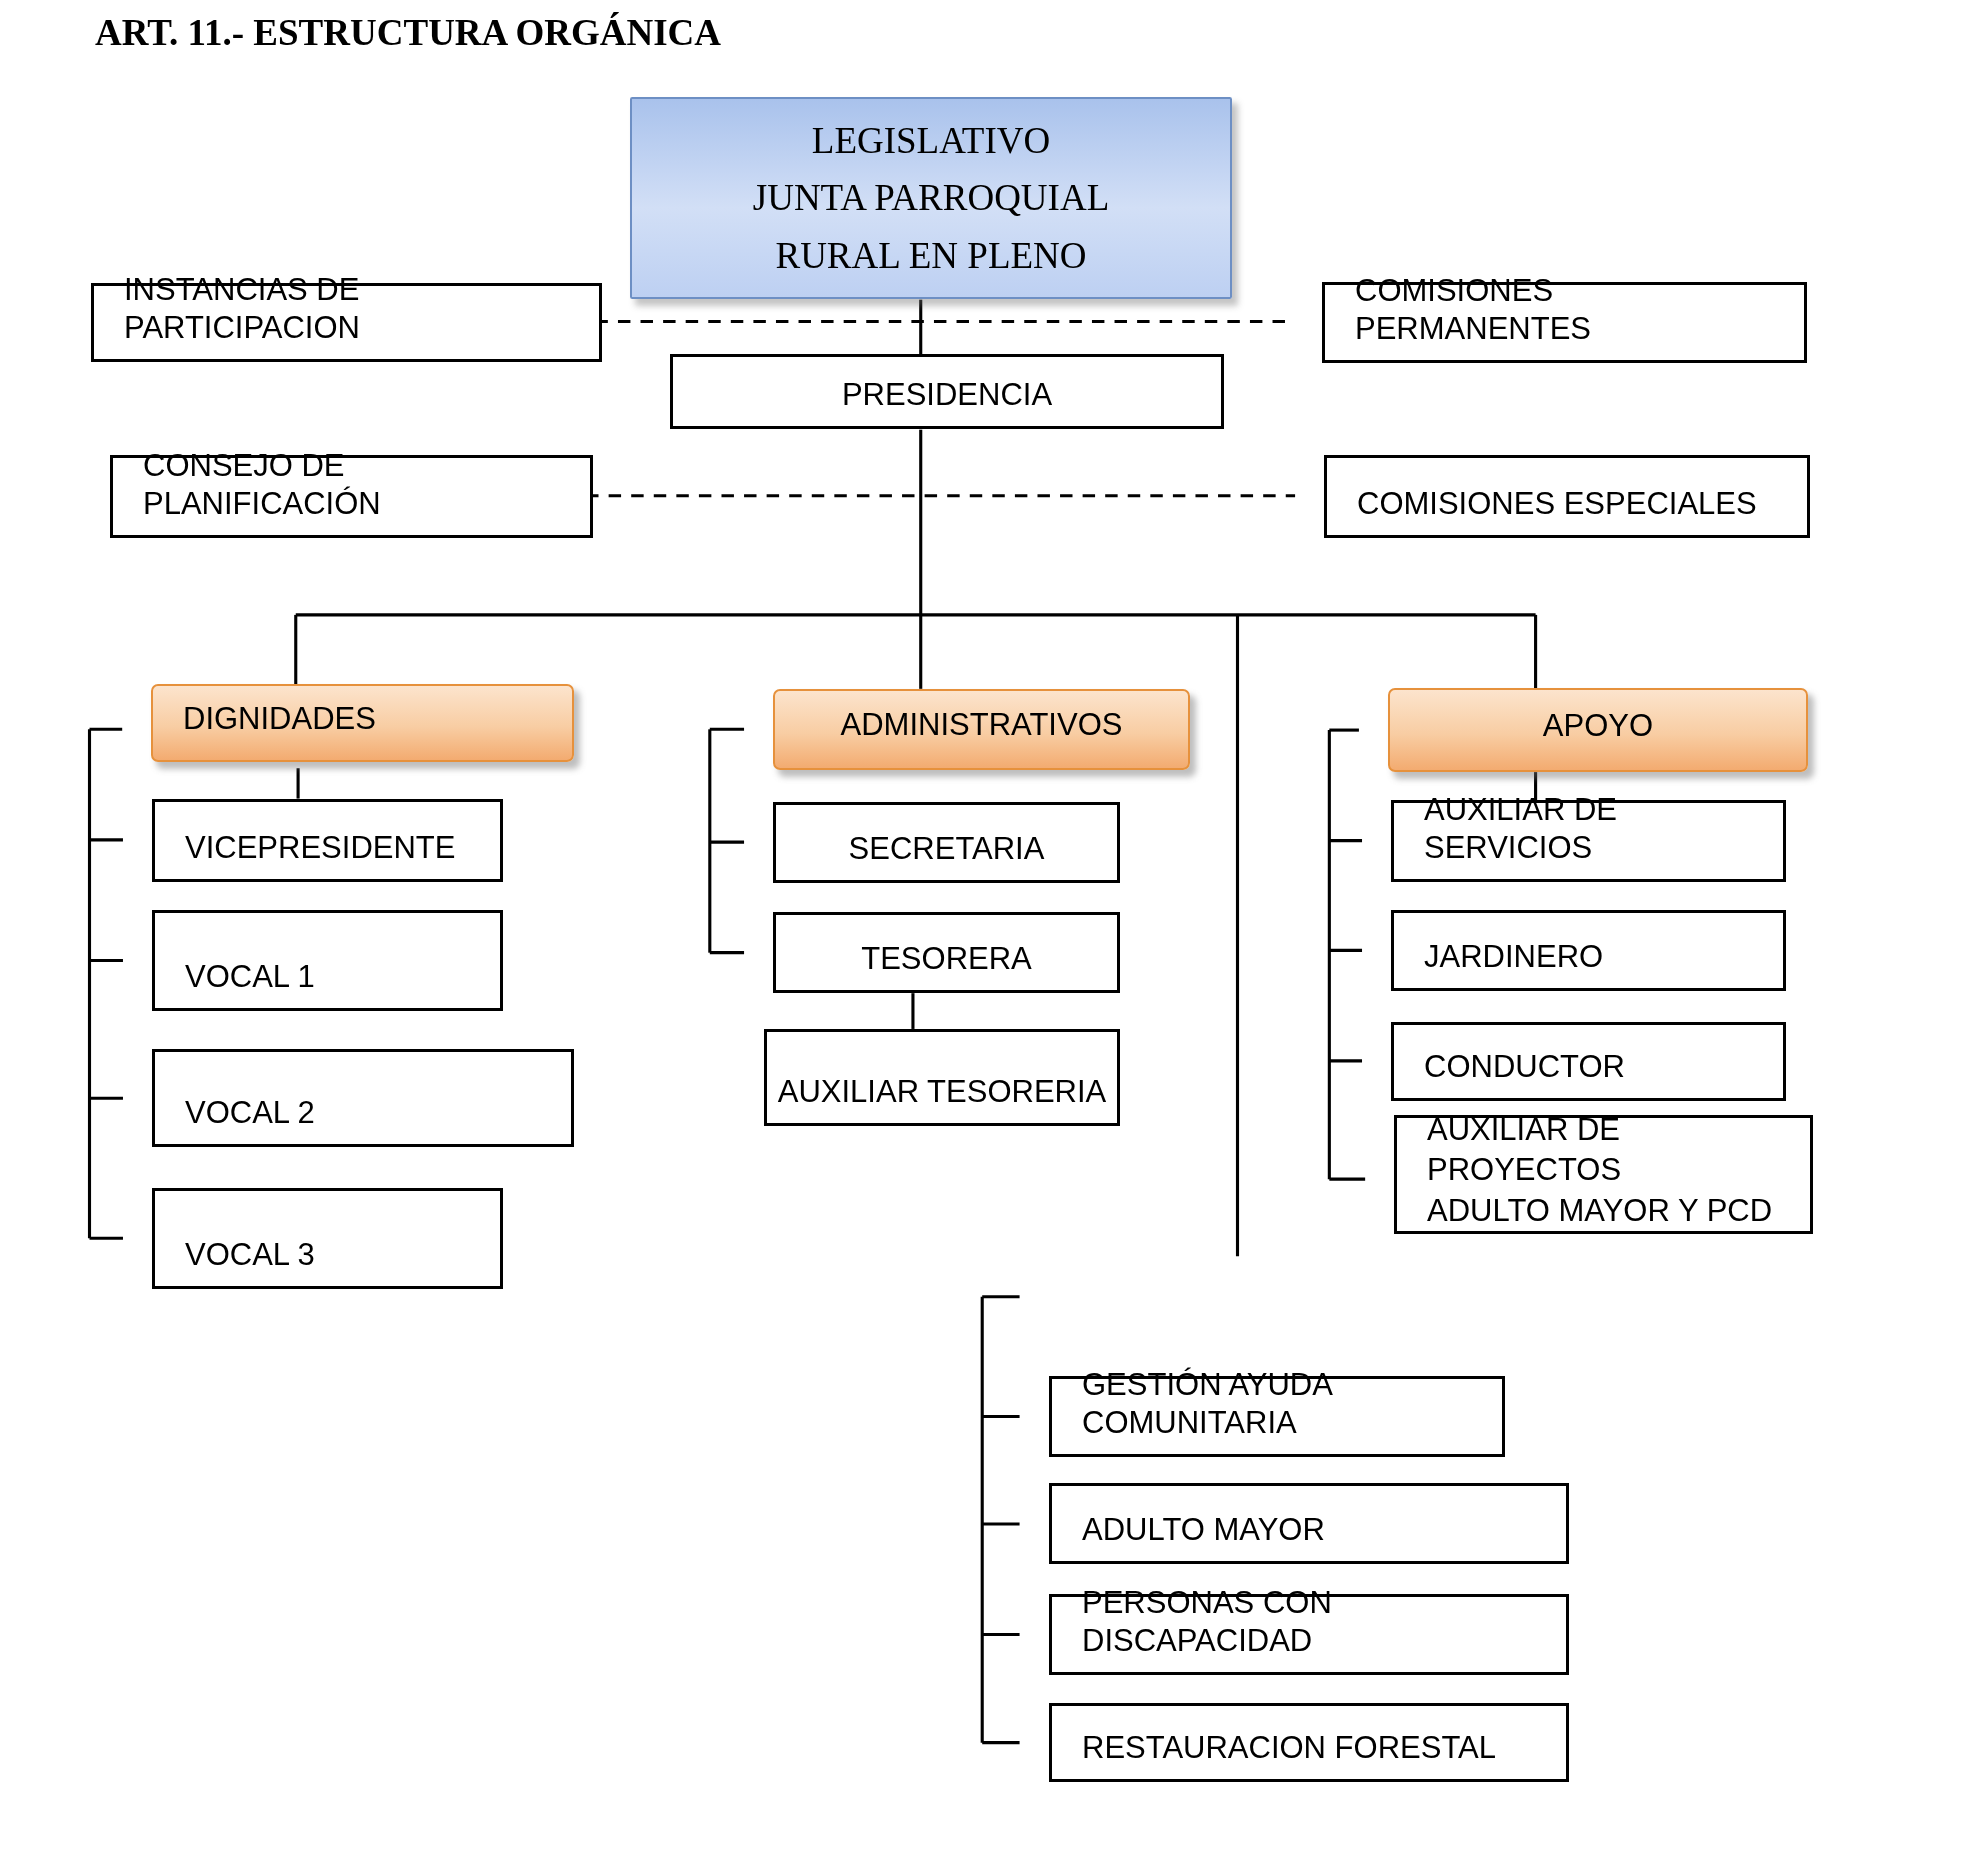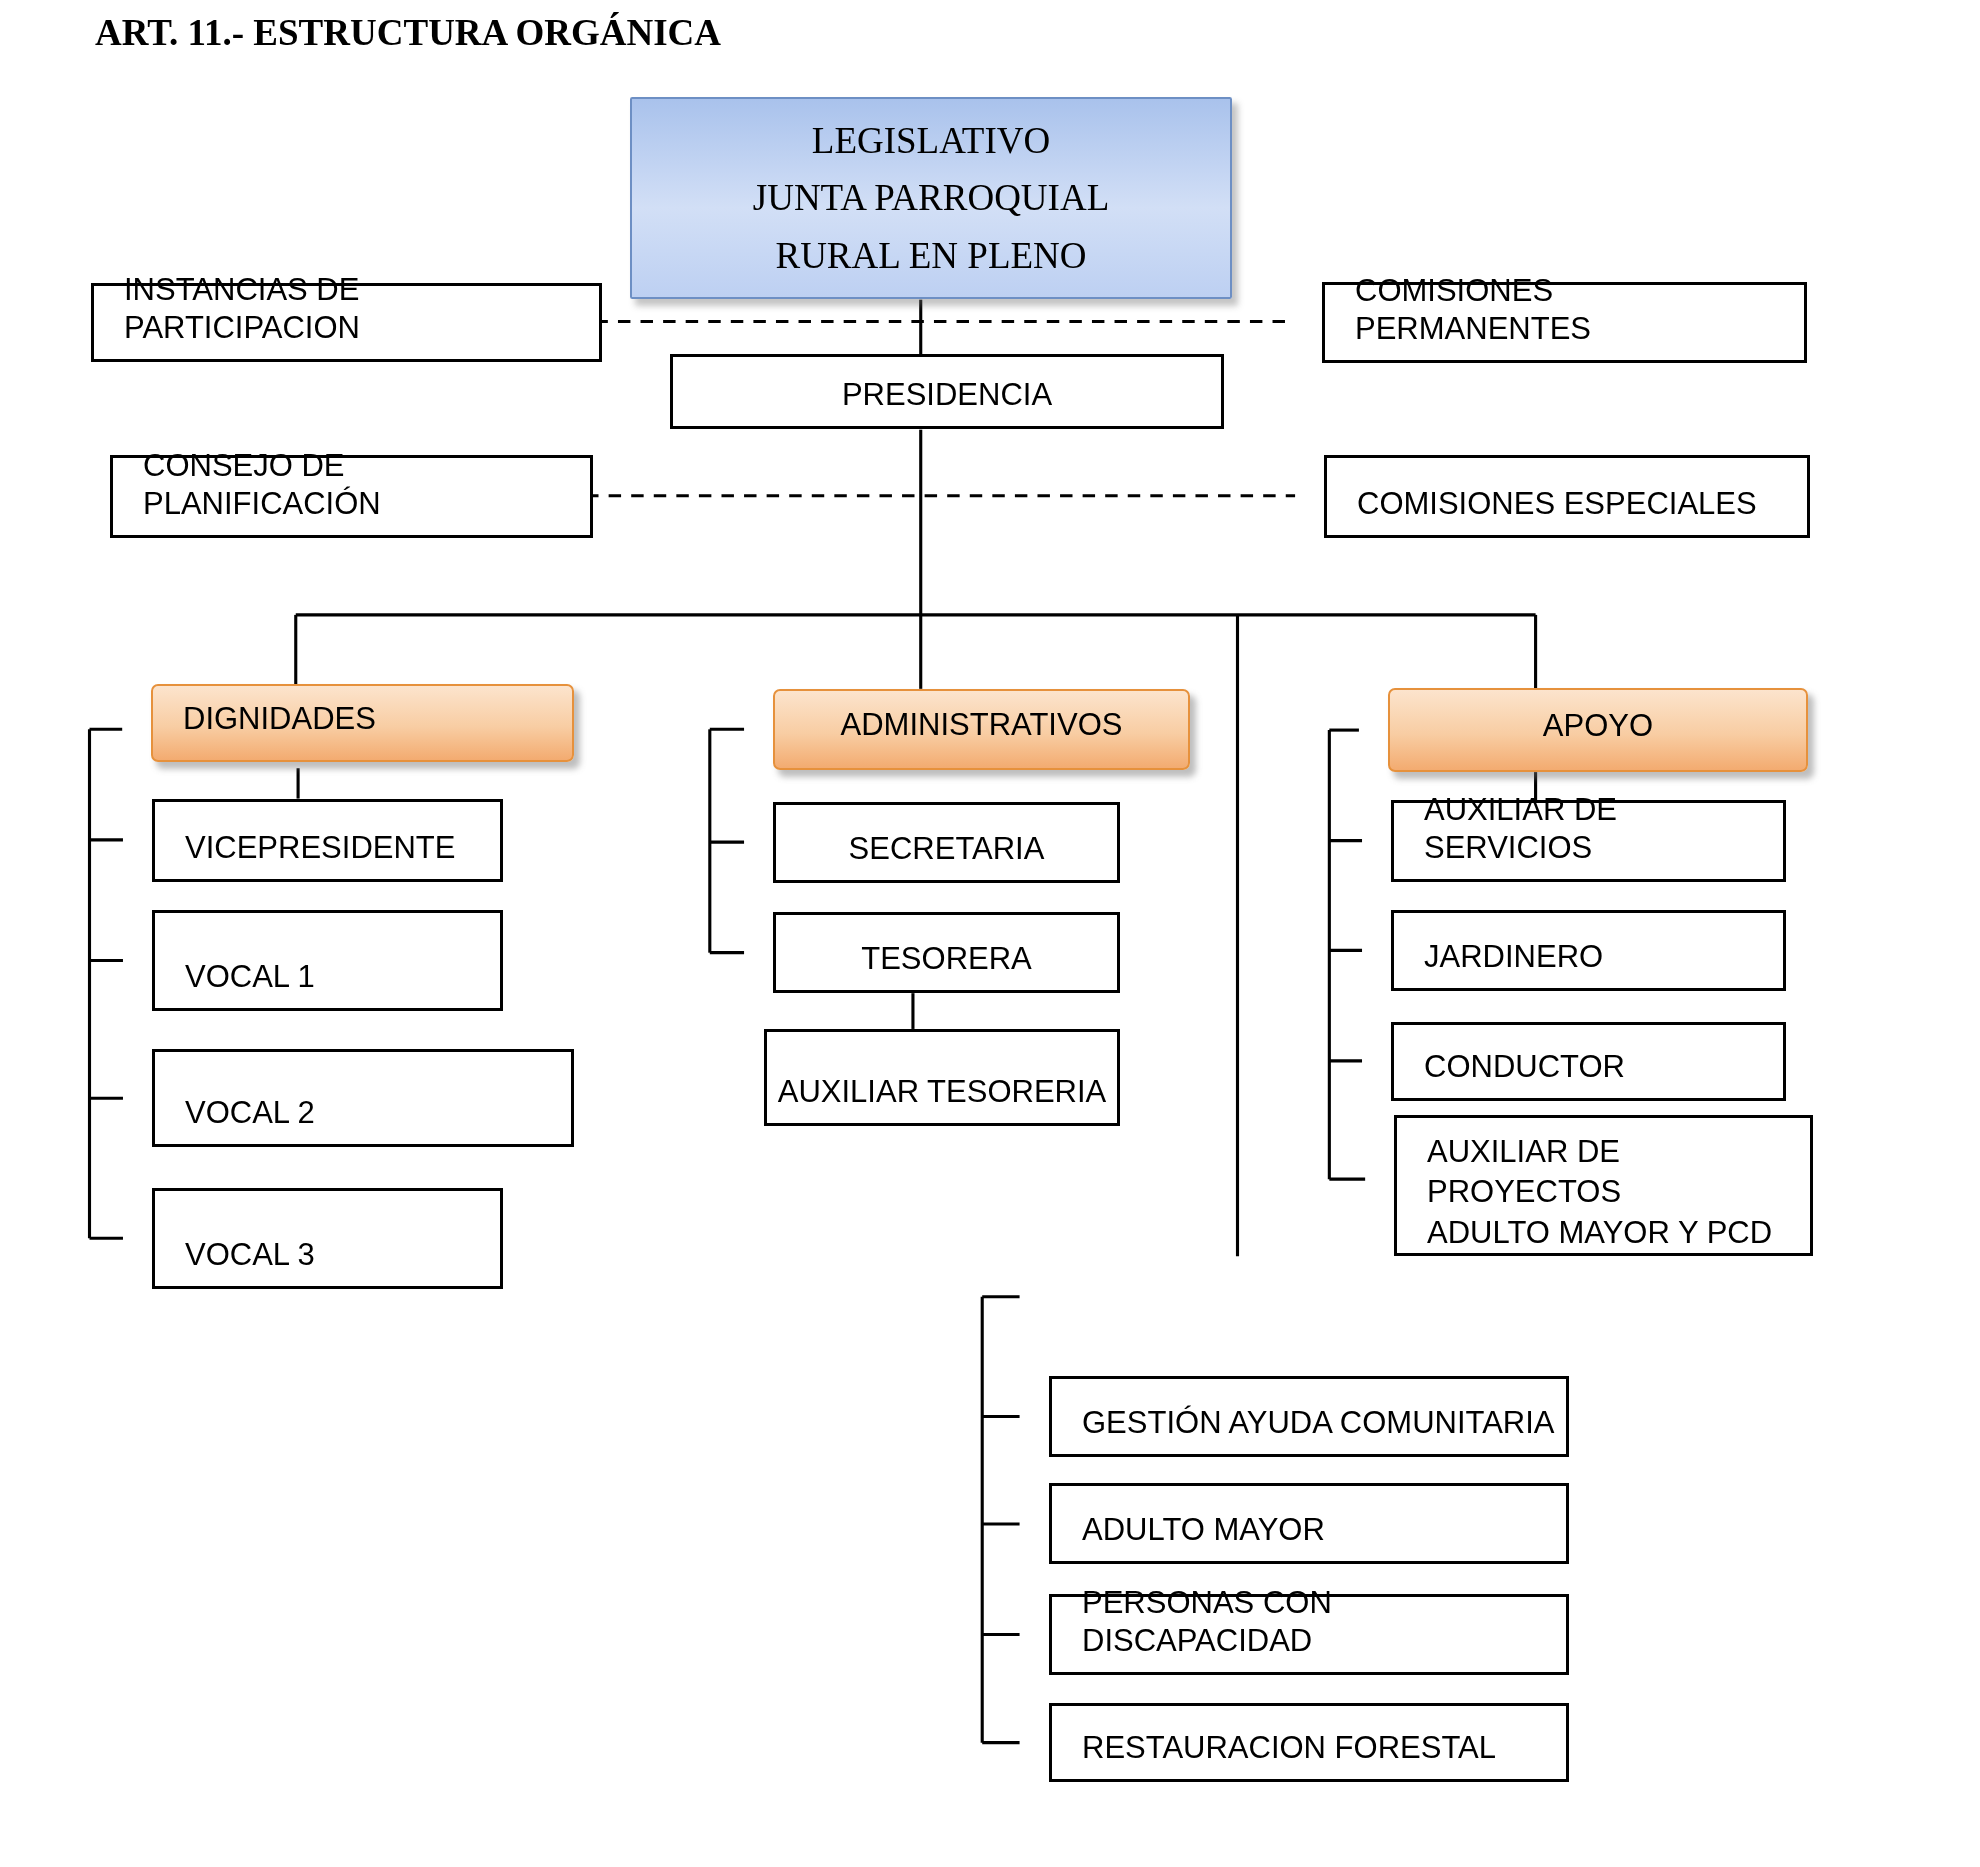--- a/index.html
+++ b/index.html
@@ -141,28 +141,28 @@
 
   <div class="box white leftal" style="left:1362px;top:800px;width:395px;height:82px;">
     <span>AUXILIAR DE SERVICIOS</span>
   </div>
   <div class="box white leftal" style="left:1362px;top:910px;width:395px;height:81px;">
     <span>JARDINERO</span>
   </div>
   <div class="box white leftal" style="left:1362px;top:1022px;width:395px;height:79px;">
     <span>CONDUCTOR</span>
   </div>
-  <div class="box white leftal twolines" style="left:1365px;top:1115px;width:419px;height:141px;">
+  <div class="box white leftal twolines" style="left:1365px;top:1115px;width:419px;height:119px;">
     <span>
       <span>AUXILIAR DE PROYECTOS</span><br>
       <span>ADULTO MAYOR Y PCD</span>
     </span>
   </div>
 
-  <div class="box white leftal" style="left:1020px;top:1376px;width:520px;height:81px;">
+  <div class="box white leftal" style="left:1020px;top:1376px;width:456px;height:81px;">
     <span>GESTIÓN AYUDA COMUNITARIA</span>
   </div>
   <div class="box white leftal" style="left:1020px;top:1483px;width:520px;height:81px;">
     <span>ADULTO MAYOR</span>
   </div>
   <div class="box white leftal" style="left:1020px;top:1594px;width:520px;height:81px;">
     <span>PERSONAS CON DISCAPACIDAD</span>
   </div>
   <div class="box white leftal" style="left:1020px;top:1703px;width:520px;height:79px;">
     <span>RESTAURACION FORESTAL</span>

